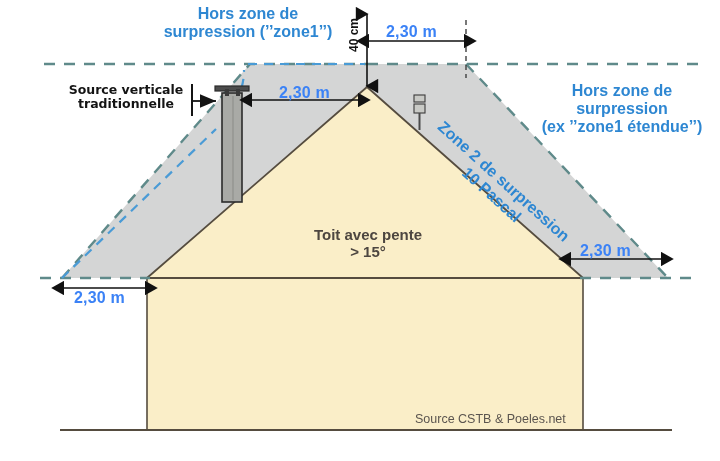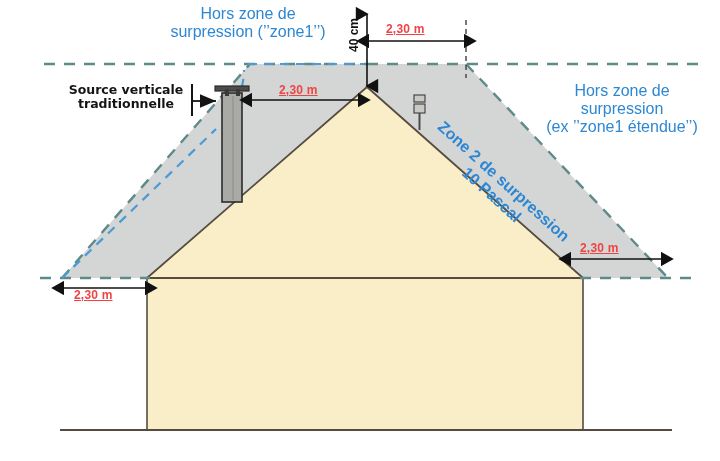--- a/index.html
+++ b/index.html
@@ -26,36 +26,35 @@
     height: 461px;
   }
   .lbl {
     position: absolute;
     margin: 0;
     white-space: pre;
     line-height: 1.12;
   }
   .blue-title {
     color: #2e87d2;
-    font-weight: normal;
+    font-weight: bold;
     font-size: 16px;
     text-align: center;
   }
   .dark-title {
     color: #4d4640;
     font-weight: bold;
     font-size: 15px;
     text-align: center;
   }
   .dim-label {
-    color: #ef4444;
-    font-weight: bold;
-    font-size: 12px;
+    color: #3b82f6;
+    font-weight: bold;
+    font-size: 16px;
     letter-spacing: 0.2px;
-    text-decoration: underline;
   }
   .callout-label {
     color: #141414;
     font-weight: bold;
     font-size: 12.5px;
     text-align: center;
     font-family: "DejaVu Sans", sans-serif;
   }
   .vert-label {
     color: #111111;
@@ -188,28 +187,31 @@
   <p class="lbl blue-title" style="left:150px; top:5px; width:196px;">Hors zone de
 surpression (’’zone1’’)</p>
 
   <p class="lbl blue-title" style="left:524px; top:82px; width:196px;">Hors zone de
 surpression
 (ex ’’zone1 étendue’’)</p>
 
   <p class="lbl callout-label" style="left:62px; top:83px; width:128px;">Source verticale
 traditionnelle</p>
 
+  <p class="lbl dark-title" style="left:288px; top:227px; width:160px;">Toit avec pente
+&gt; 15°</p>
 
   <p class="lbl vert-label" style="left:348px; top:52px; width:50px;">40 cm</p>
 
   <p class="lbl dim-label" style="left:386px; top:23px;">2,30 m</p>
 
   <p class="lbl dim-label" style="left:279px; top:84px;">2,30 m</p>
 
   <p class="lbl dim-label" style="left:74px; top:289px;">2,30 m</p>
 
   <p class="lbl dim-label" style="left:580px; top:242px;">2,30 m</p>
 
   <p class="lbl zone2-label" style="left:424px; top:98px; width:230px; transform:rotate(42deg);">Zone 2 de surpression
 10 Pascal</p>
 
+  <p class="lbl source-label" style="left:415px; top:412px;">Source CSTB &amp; Poeles.net</p>
 
 </div>
 
 </body></html>

